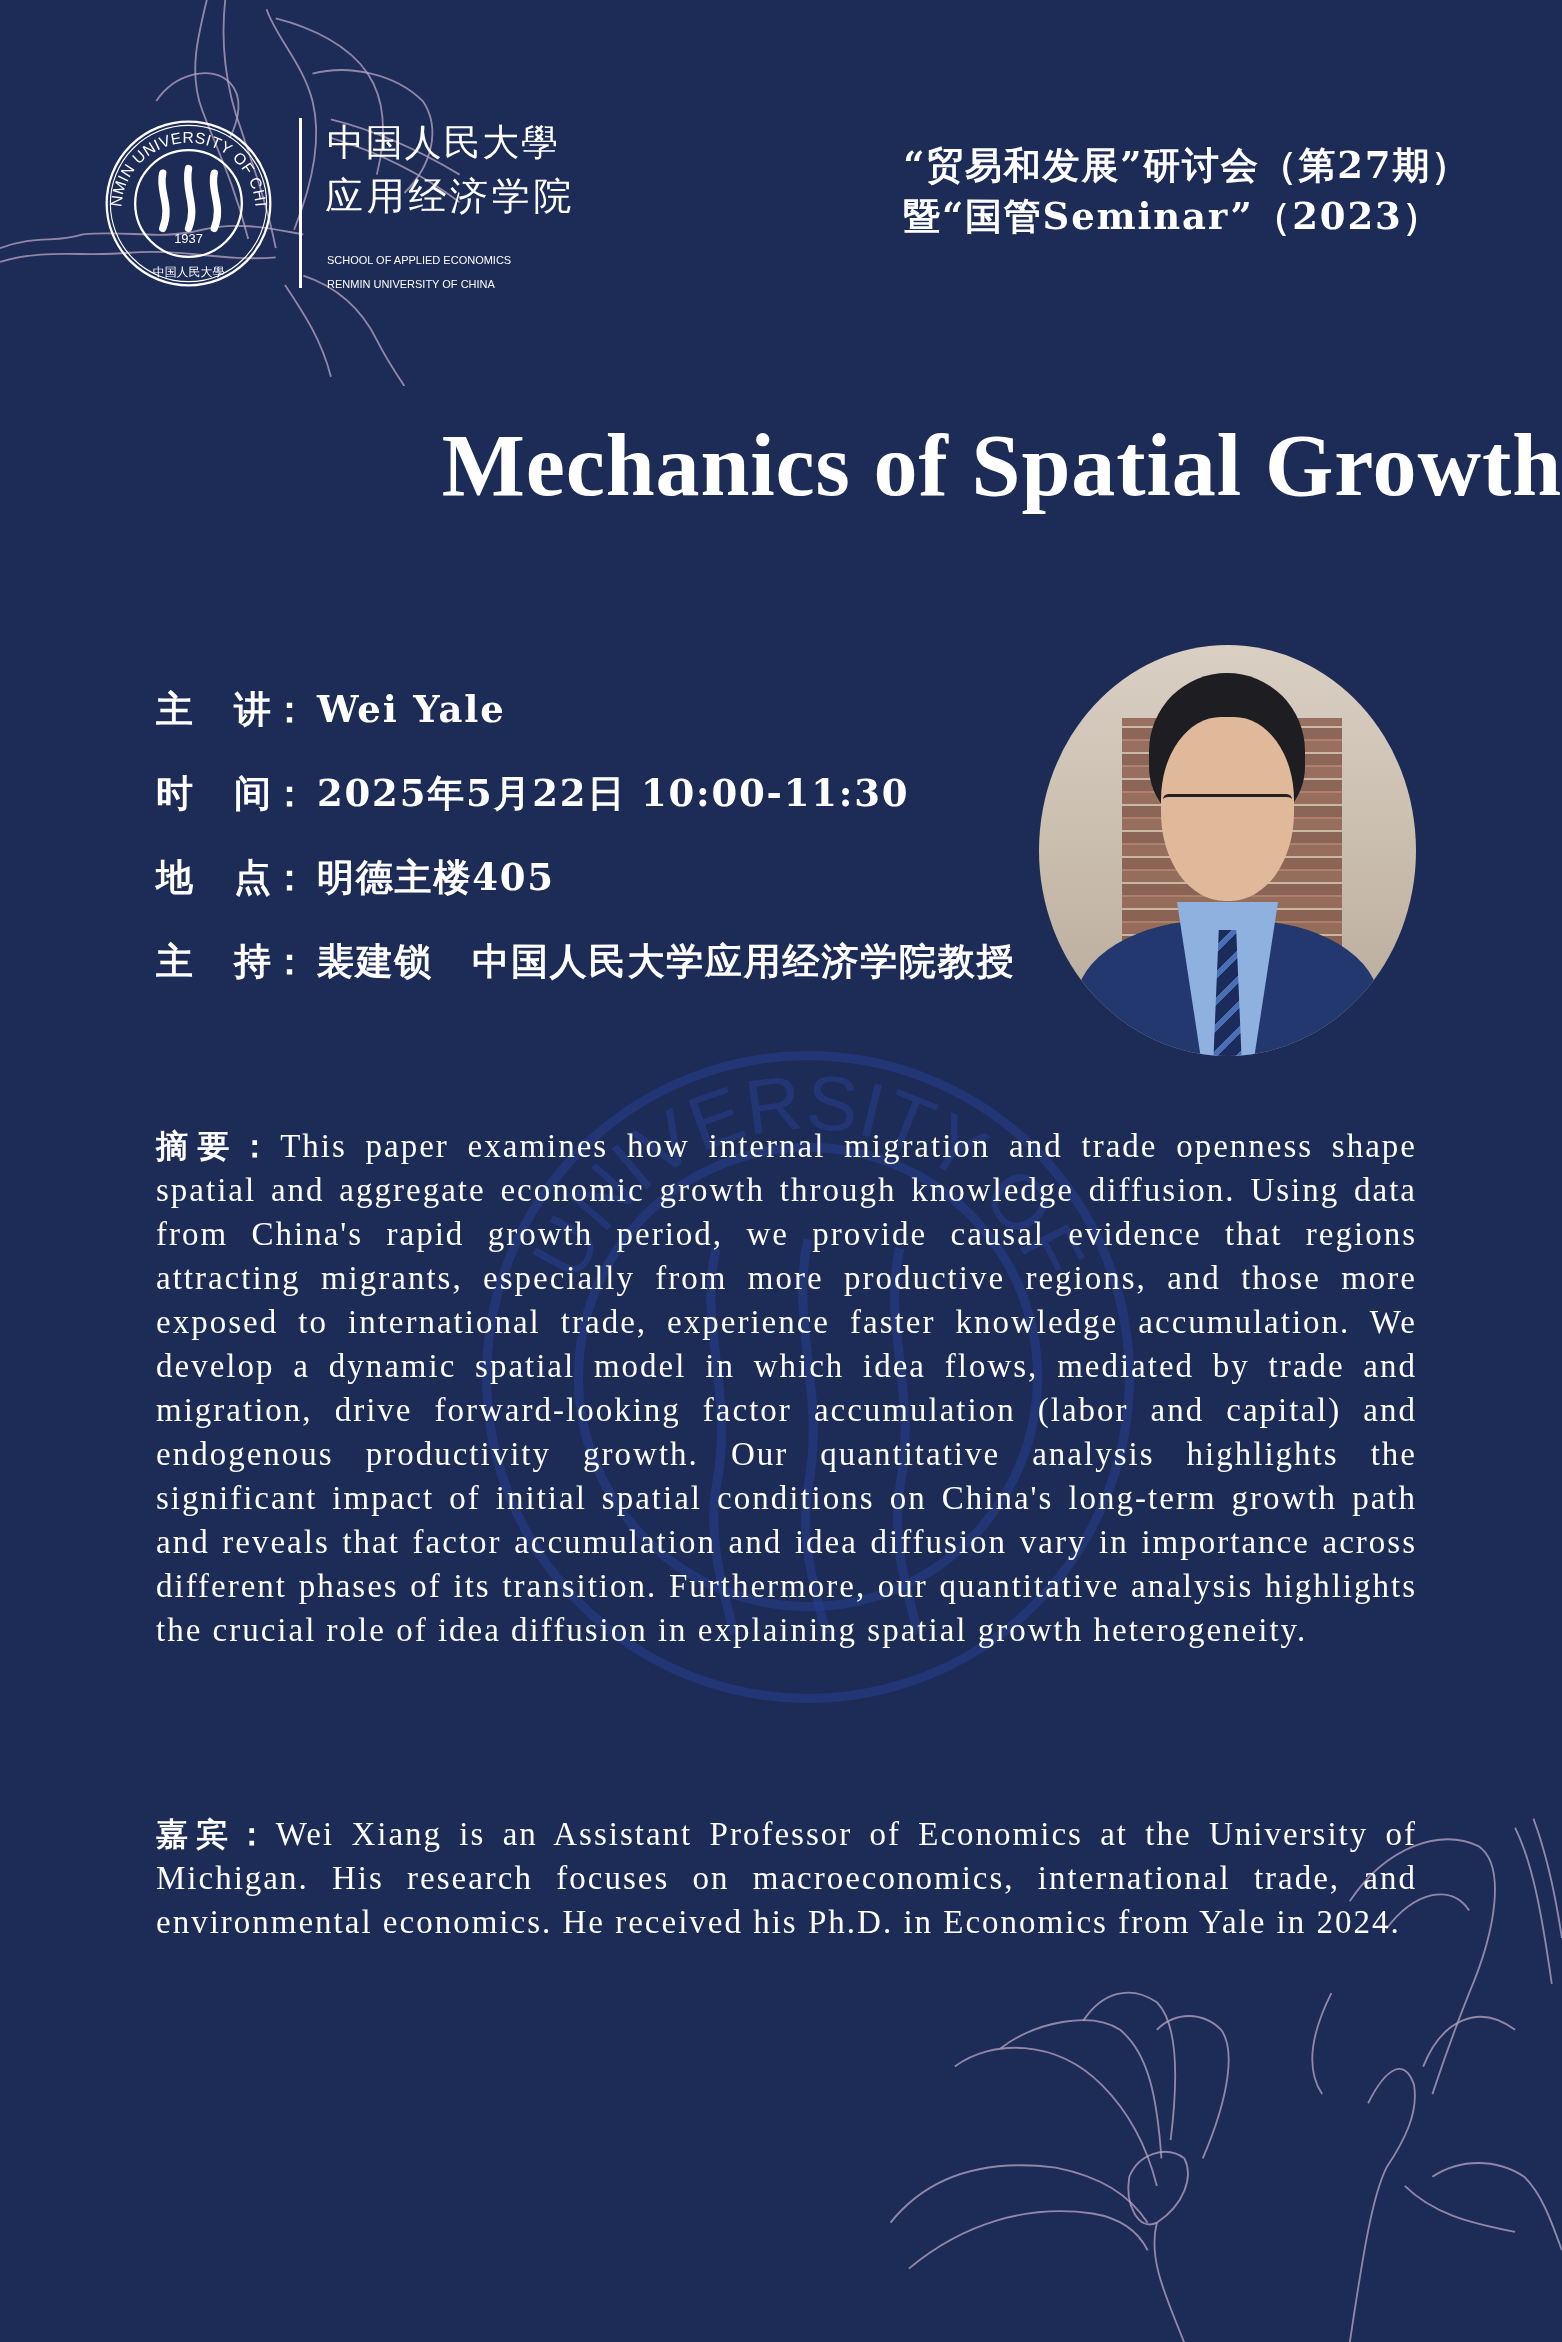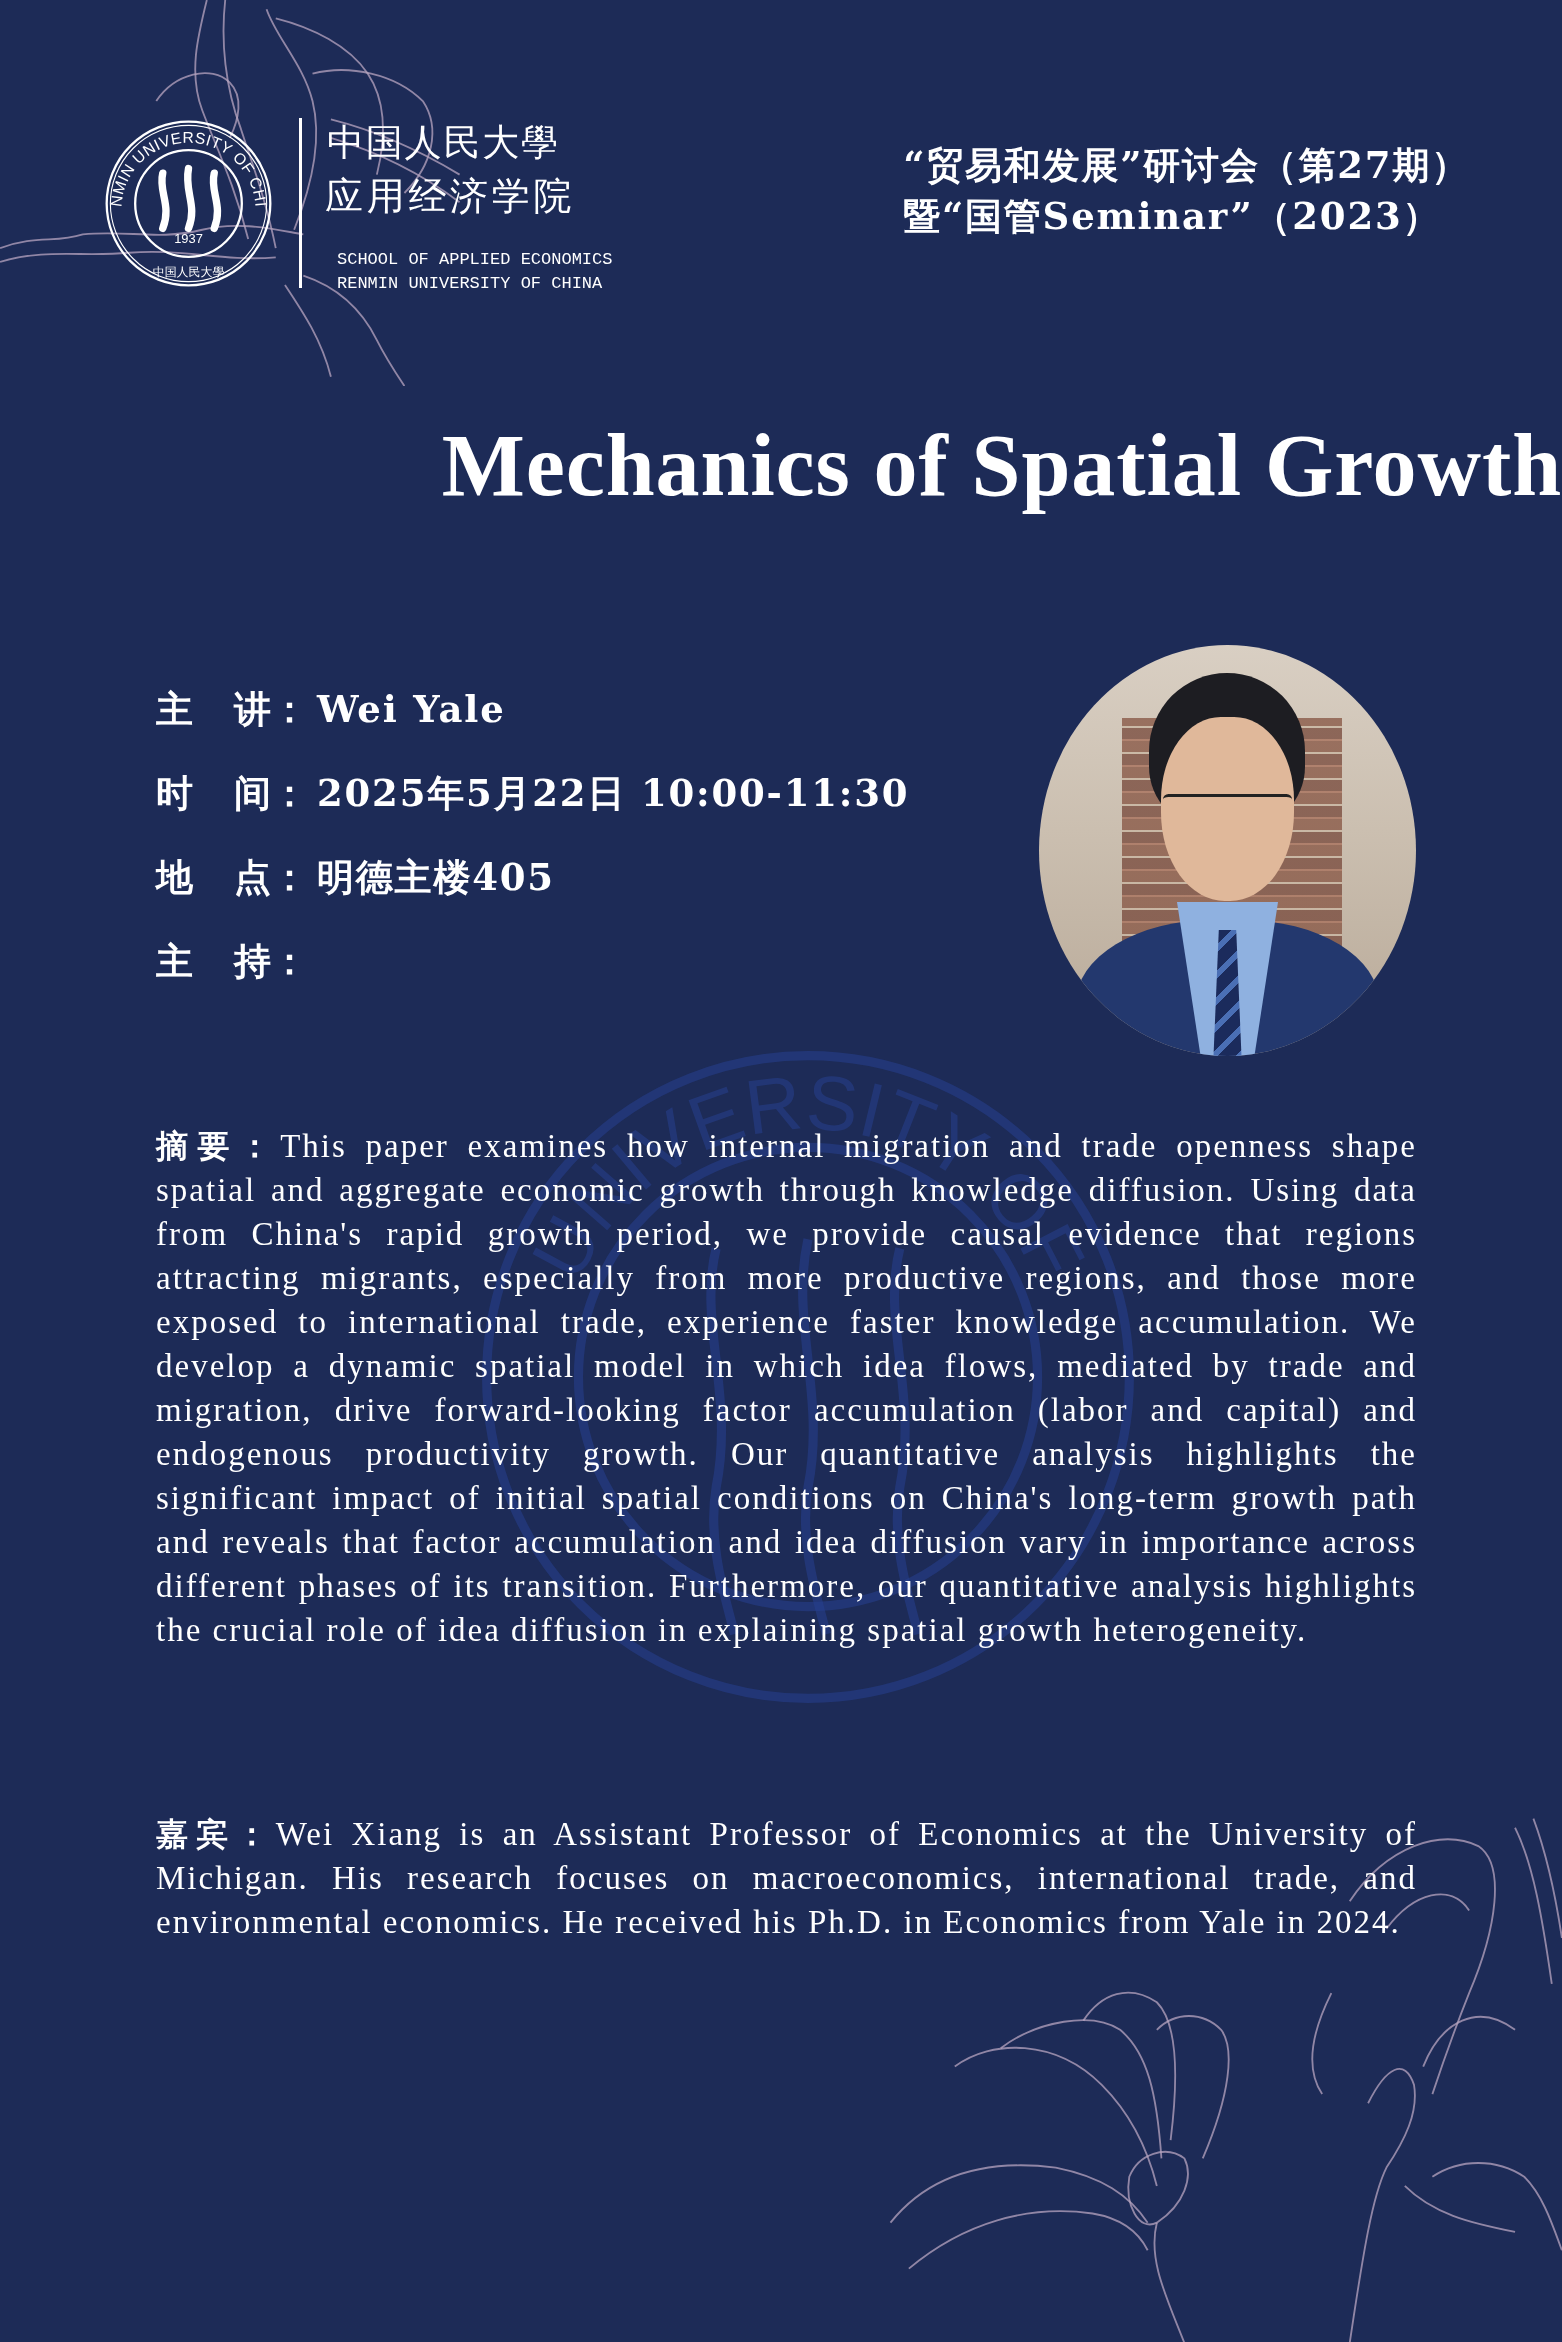--- a/index.html
+++ b/index.html
@@ -16,21 +16,21 @@
   .watermark circle, .watermark path { fill: none; stroke: #27408f; stroke-width: 10; opacity: 0.55; }
   .watermark text { fill: #27408f; opacity: 0.55; font-family: "Liberation Sans", sans-serif; font-size: 84px; }
 
   
   .logo-seal { position: absolute; left: 103px; top: 118px; width: 171px; height: 171px; }
   .logo-seal circle { fill: none; stroke: #fff; }
   .logo-seal text { fill: #fff; font-family: "Liberation Sans", sans-serif; }
   .logo-divider { position: absolute; left: 299px; top: 118px; width: 2.8px; height: 170px; background: #fff; }
   .logo-cn-top { position: absolute; left: 327px; top: 118px; font-size: 37px; letter-spacing: 1.8px; font-family: "DejaVu Serif", serif; }
   .logo-cn-main { position: absolute; left: 325px; top: 171px; font-size: 38px; letter-spacing: 3.7px; font-family: "DejaVu Serif", serif; font-weight: 300; }
-  .logo-en { position: absolute; left: 337px; top: 248px; font-size: 17px; line-height: 24px; letter-spacing: 0; font-family: Liberation Mono, monospace; }
+  .logo-en { position: absolute; left: 327px; top: 248px; font-size: 11px; line-height: 24px; letter-spacing: 0; font-family: Liberation Sans, sans-serif; }
 
   .series { position: absolute; right: 92px; top: 140px; text-align: left; font-size: 37px; line-height: 51px; font-weight: bold; letter-spacing: 1.8px; font-family: "DejaVu Serif", serif; }
 
   .title { position: absolute; left: 0; width: 1562px; top: 415px; text-align: right; font-size: 88px; font-weight: bold; font-family: "Liberation Serif", serif; letter-spacing: 0.9px; }
 
   
   .info { position: absolute; left: 156px; top: 685px; }
   .info-row { display: flex; align-items: baseline; height: 84px; font-size: 37px; font-weight: bold; letter-spacing: 1.8px; font-family: "DejaVu Serif", serif; }
   .info-label-wrap { display: flex; width: 161px; }
   .info-value { white-space: pre; }
@@ -155,20 +155,21 @@
         <span style="width:46px">：</span>
       </span>
     <span class="info-value">明德主楼405</span>
   </div>
   <div class="info-row">
     <span class="info-label-wrap">
         <span style="width:37px">主</span>
         <span style="margin-left:41px;width:37px">持</span>
         <span style="width:46px">：</span>
       </span>
+    <span class="info-value">裴建锁　中国人民大学应用经济学院教授</span>
   </div>
 </div>
 
 <div class="photo" title="Portrait of Wei Xiang">
   <div class="brick"></div>
   <div class="suit"></div>
   <div class="shirt"></div>
   <div class="tie"></div>
   <div class="hair"></div>
   <div class="face"></div>

